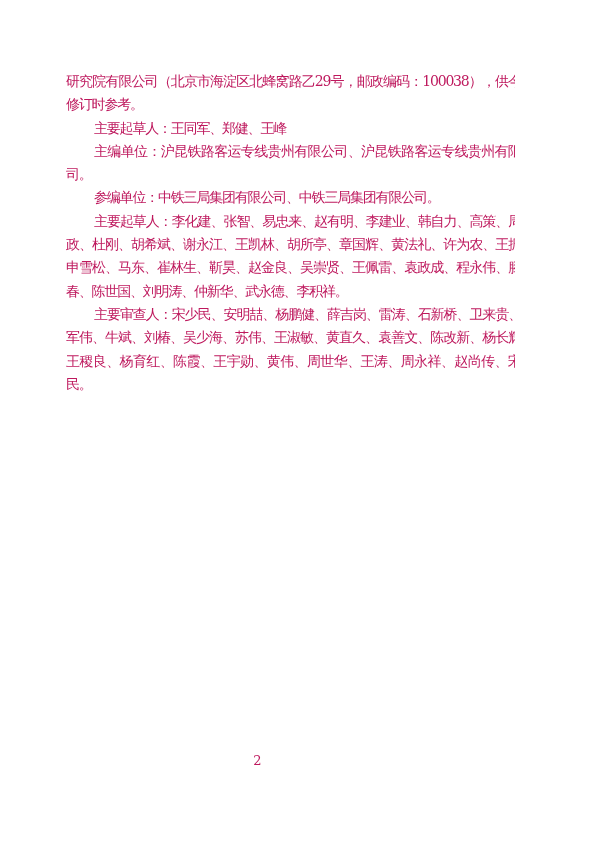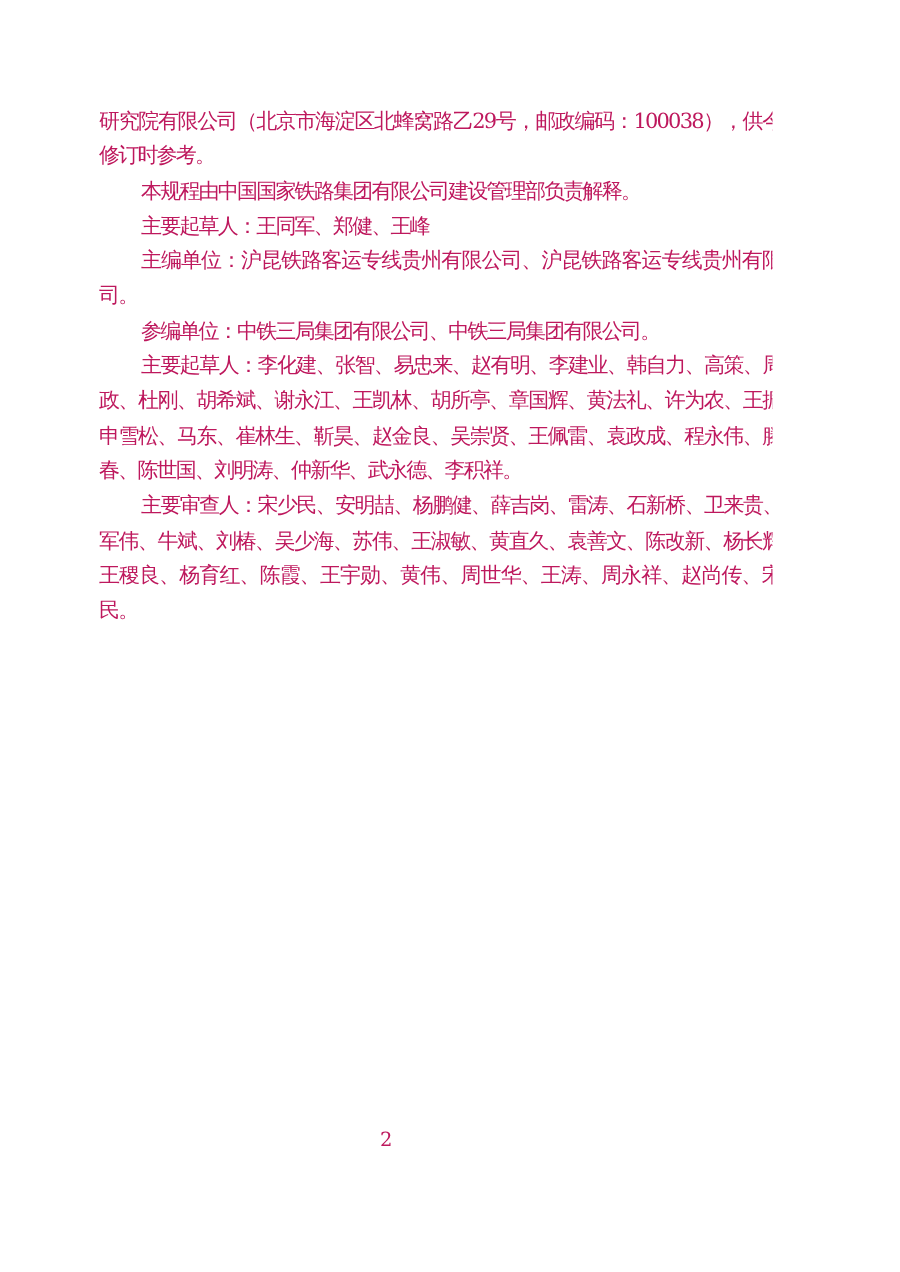--- a/index.html
+++ b/index.html
@@ -44,21 +44,20 @@
     line-height: 18px;
     letter-spacing: 0;
   }
 </style>
 </head>
 <body>
 
 <div class="page">
   <div class="content">
     <p class="para">研究院有限公司（北京市海淀区北蜂窝路乙29号，邮政编码：100038），供今后修订时参考。</p>
-    <p class="para indent">本规程由中国国家铁路集团有限公司建设管理部负责解释。</p>
     <p class="para indent">主要起草人：王同军、郑健、王峰</p>
     <p class="para indent">主编单位：沪昆铁路客运专线贵州有限公司、沪昆铁路客运专线贵州有限公司。</p>
     <p class="para indent">参编单位：中铁三局集团有限公司、中铁三局集团有限公司。</p>
     <p class="para indent">主要起草人：李化建、张智、易忠来、赵有明、李建业、韩自力、高策、周勇政、杜刚、胡希斌、谢永江、王凯林、胡所亭、章国辉、黄法礼、许为农、王振、申雪松、马东、崔林生、靳昊、赵金良、吴崇贤、王佩雷、袁政成、程永伟、滕晓春、陈世国、刘明涛、仲新华、武永德、李积祥。</p>
     <p class="para indent">主要审查人：宋少民、安明喆、杨鹏健、薛吉岗、雷涛、石新桥、卫来贵、王军伟、牛斌、刘椿、吴少海、苏伟、王淑敏、黄直久、袁善文、陈改新、杨长辉、王稷良、杨育红、陈霞、王宇勋、黄伟、周世华、王涛、周永祥、赵尚传、宋喜民。</p>
   </div>
 
   <div class="page-number">2</div>
 </div>
 

